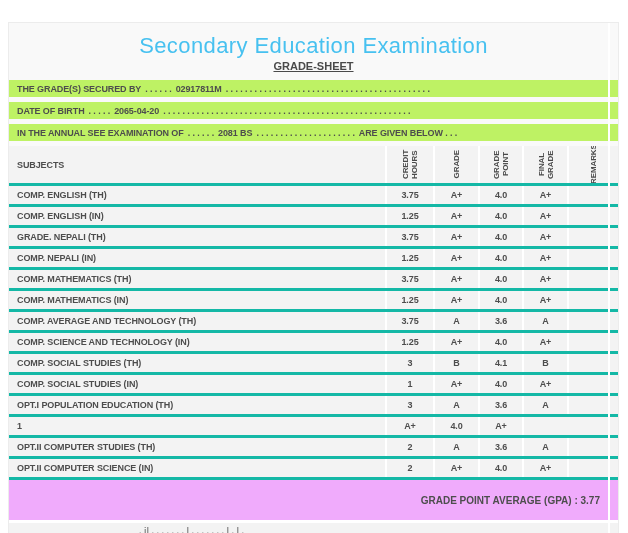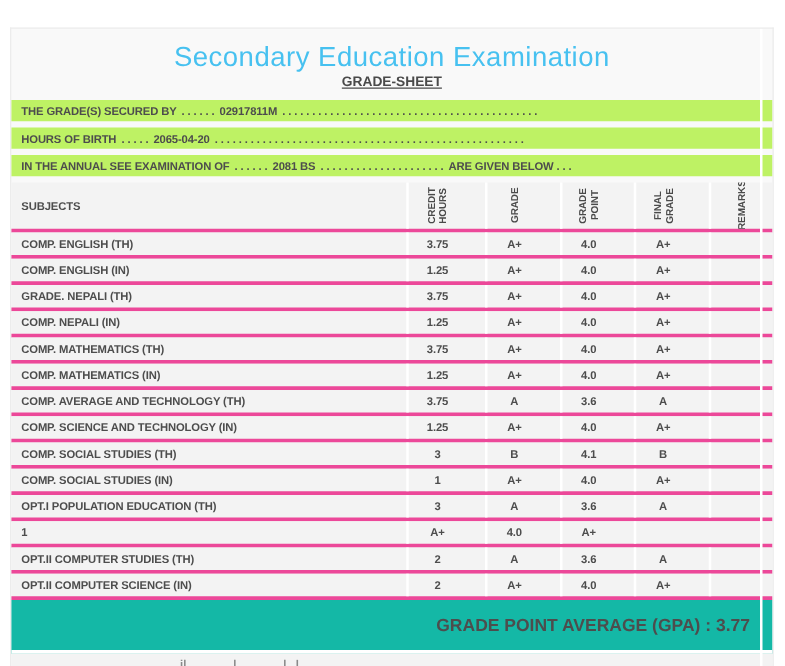--- a/index.html
+++ b/index.html
@@ -16,37 +16,37 @@
   .page-subtitle { margin-top:5px; text-align:center; font-size:11px; font-weight:bold;
                    color:#4a4a4a; line-height:13px;text-decoration:underline; }
 
   .info-section { margin-top:7px; }
   .info-band { background:#bef264; height:17px; margin-bottom:5px; padding-left:8px;
                display:flex; align-items:center; font-size:9px; font-weight:bold;
                color:#4d4d4d; white-space:nowrap; overflow:hidden; letter-spacing:-0.1px; }
   .info-band span { margin-right:4px; }
 
   .grid-row { display:grid; grid-template-columns:1fr 48px 45px 44px 45px 51px;
-              background:#f3f3f3; border-bottom:3px solid #ec4899;gap:15px; }
+              background:#f3f3f3; border-bottom:3px solid #14b8a6; }
   .grid-row > div { border-left:2px solid #ffffff; display:flex; align-items:center;
                     justify-content:center; font-size:9px; font-weight:bold; color:#4d4d4d;
                     letter-spacing:-0.1px; }
   .grid-row > div:first-child { border-left:none; justify-content:flex-start; padding-left:8px; }
 
   .thead { height:40px; }
   .thead .vlabel { writing-mode:vertical-rl; transform:rotate(180deg);
                    font-size:8px; line-height:9px; text-align:center; max-height:38px;
                    font-weight:bold; color:#4a4a4a; }
   .thead > div { overflow:hidden; }
 
   .trow { height:21px; }
 
-  .gpa-band { background:#14b8a6; height:43px; border-bottom:3px solid #ffffff;
+  .gpa-band { background:#f0abfc; height:43px; border-bottom:3px solid #ffffff;
               display:flex; align-items:center; justify-content:flex-end;
-              padding-right:18px; font-size:14px; font-weight:bold; color:#4d4d4d; }
+              padding-right:18px; font-size:10px; font-weight:bold; color:#4d4d4d; }
 
   .clipped-band { background:#f3f3f3; height:20px; padding:3px 0 0 130px;
                   font-size:9px; font-weight:bold; color:#8a8a8a; white-space:nowrap;
                   overflow:hidden; }
 </style>
 </head>
 <body>
 
 <div class="card">
 
@@ -55,21 +55,21 @@
 
   <div class="info-section">
     <div class="info-band">
       <span>THE GRADE(S) SECURED BY</span>
       <span>. . . . . .</span>
       <span>02917811M</span>
       <span>. . . . . . . . . . . . . . . . . . . . . . . . . . . . . . . . . . . . . . . . . . .</span>
       <span></span>
     </div>
     <div class="info-band">
-      <span>HOURS OF BIRTH</span>
+      <span>DATE OF BIRTH</span>
       <span>. . . . .</span>
       <span>2065-04-20</span>
       <span>. . . . . . . . . . . . . . . . . . . . . . . . . . . . . . . . . . . . . . . . . . . . . . . . . . . .</span>
       <span></span>
     </div>
     <div class="info-band">
       <span>IN THE ANNUAL SEE EXAMINATION OF</span>
       <span>. . . . . .</span>
       <span>2081 BS</span>
       <span>. . . . . . . . . . . . . . . . . . . . .</span>

